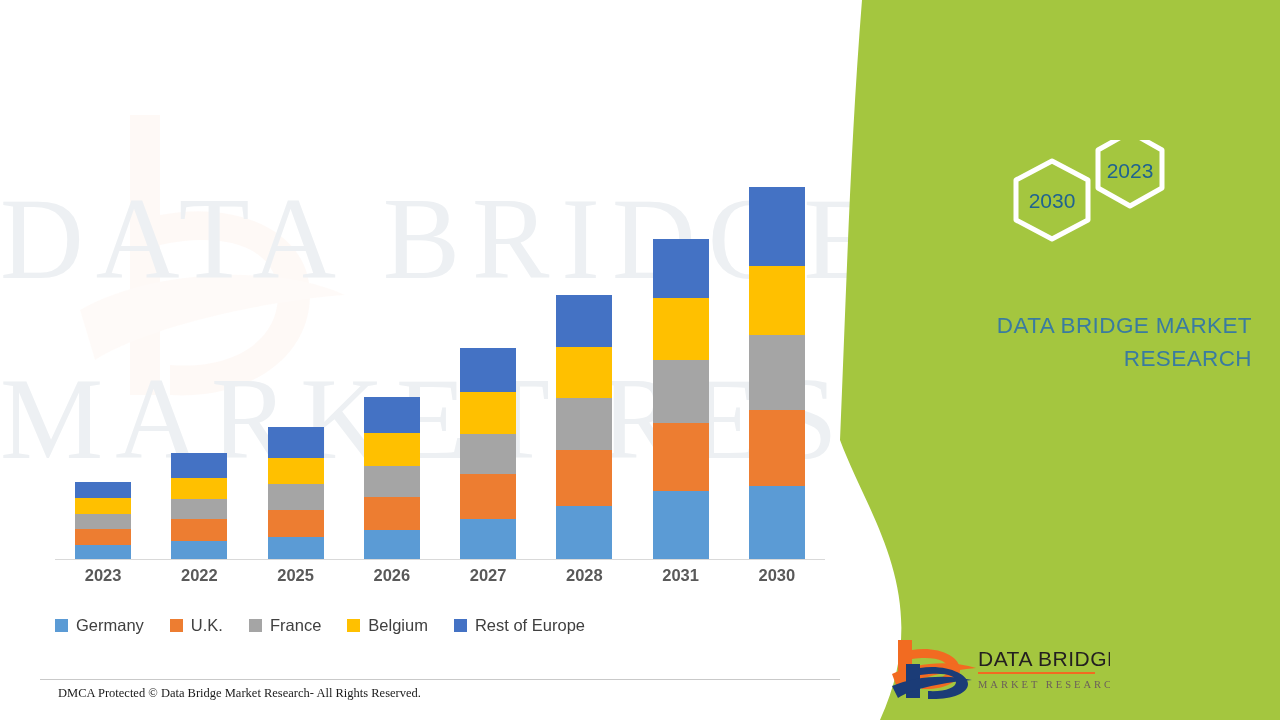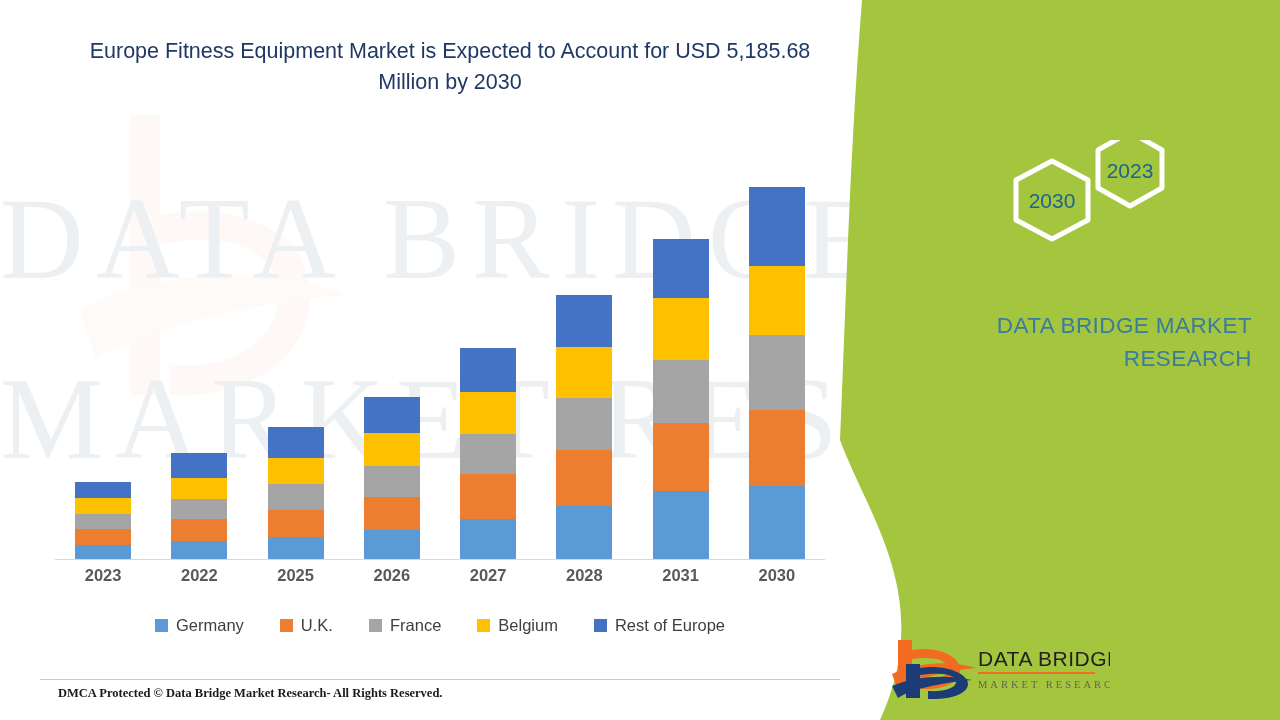--- a/index.html
+++ b/index.html
@@ -62,30 +62,30 @@
     position: absolute; left: 55px; top: 566px; width: 770px;
     display: flex;
   }
   .xlabel {
     flex: 1 1 0; text-align: center;
     font-size: 16.5px; font-weight: bold; color: #595959;
   }
 
   .legend {
     position: absolute; left: 55px; top: 616px; width: 770px;
-    display: flex; justify-content: center; align-items: center; gap: 36px;
+    display: flex; align-items: center; gap: 26px;
   }
   .legend-item { display: flex; align-items: center; gap: 8px; }
   .legend-swatch { width: 13px; height: 13px; flex: none; }
   .legend-label { font-size: 16.5px; color: #404040; white-space: nowrap; }
 
   .footer-left {
     position: absolute; left: 58px; top: 686px;
     font-family: "Liberation Serif", serif;
-    font-size: 12.5px; color: #1a1a1a; white-space: nowrap; font-weight: bold;
+    font-size: 12.5px; color: #1a1a1a; white-space: nowrap;
   }
   .footer-right {
     position: absolute; left: 488px; top: 686px;
     font-family: "Liberation Serif", serif;
     font-size: 12.5px; color: #1a1a1a; white-space: nowrap;
   }
   .footer-rule {
     position: absolute; left: 40px; top: 679px; width: 800px; height: 1px;
     background: #c9c9c9;
   }
@@ -128,21 +128,20 @@
       <path d="M70 20 L70 300 L100 300 L100 20 Z" fill="#fcece4"></path>
       <path d="M100 120 C175 105 250 135 250 200 C250 265 185 305 110 300 L110 270 C170 275 218 248 218 200 C218 155 170 135 100 150 Z" fill="#fcece4"></path>
       <path d="M20 215 C90 175 215 168 285 200 C215 205 95 228 35 265 Z" fill="#fdf1ea"></path>
     </svg>
     <div class="wm-big">
       <div>DATA BRIDGE</div>
       <div>MARKET RESEARCH</div>
     </div>
   </div>
 
-  <div class="chart-title">Europe Fitness Equipment Market is Expected to Account for USD 5,185.68 Million by 2030</div>
 
   <div class="plot">
     <div class="bars" id="bars">
         <div class="bar-slot">
           <div class="bar" title="2023">
             <div class="seg" title="Rest of Europe 2023" style="height: 15.959px; background: rgb(68, 114, 196);"></div>
             <div class="seg" title="Belgium 2023" style="height: 15.959px; background: rgb(255, 192, 0);"></div>
             <div class="seg" title="France 2023" style="height: 14.9615px; background: rgb(165, 165, 165);"></div>
             <div class="seg" title="U.K. 2023" style="height: 15.959px; background: rgb(237, 125, 49);"></div>
             <div class="seg" title="Germany 2023" style="height: 13.9641px; background: rgb(91, 155, 213);"></div>

